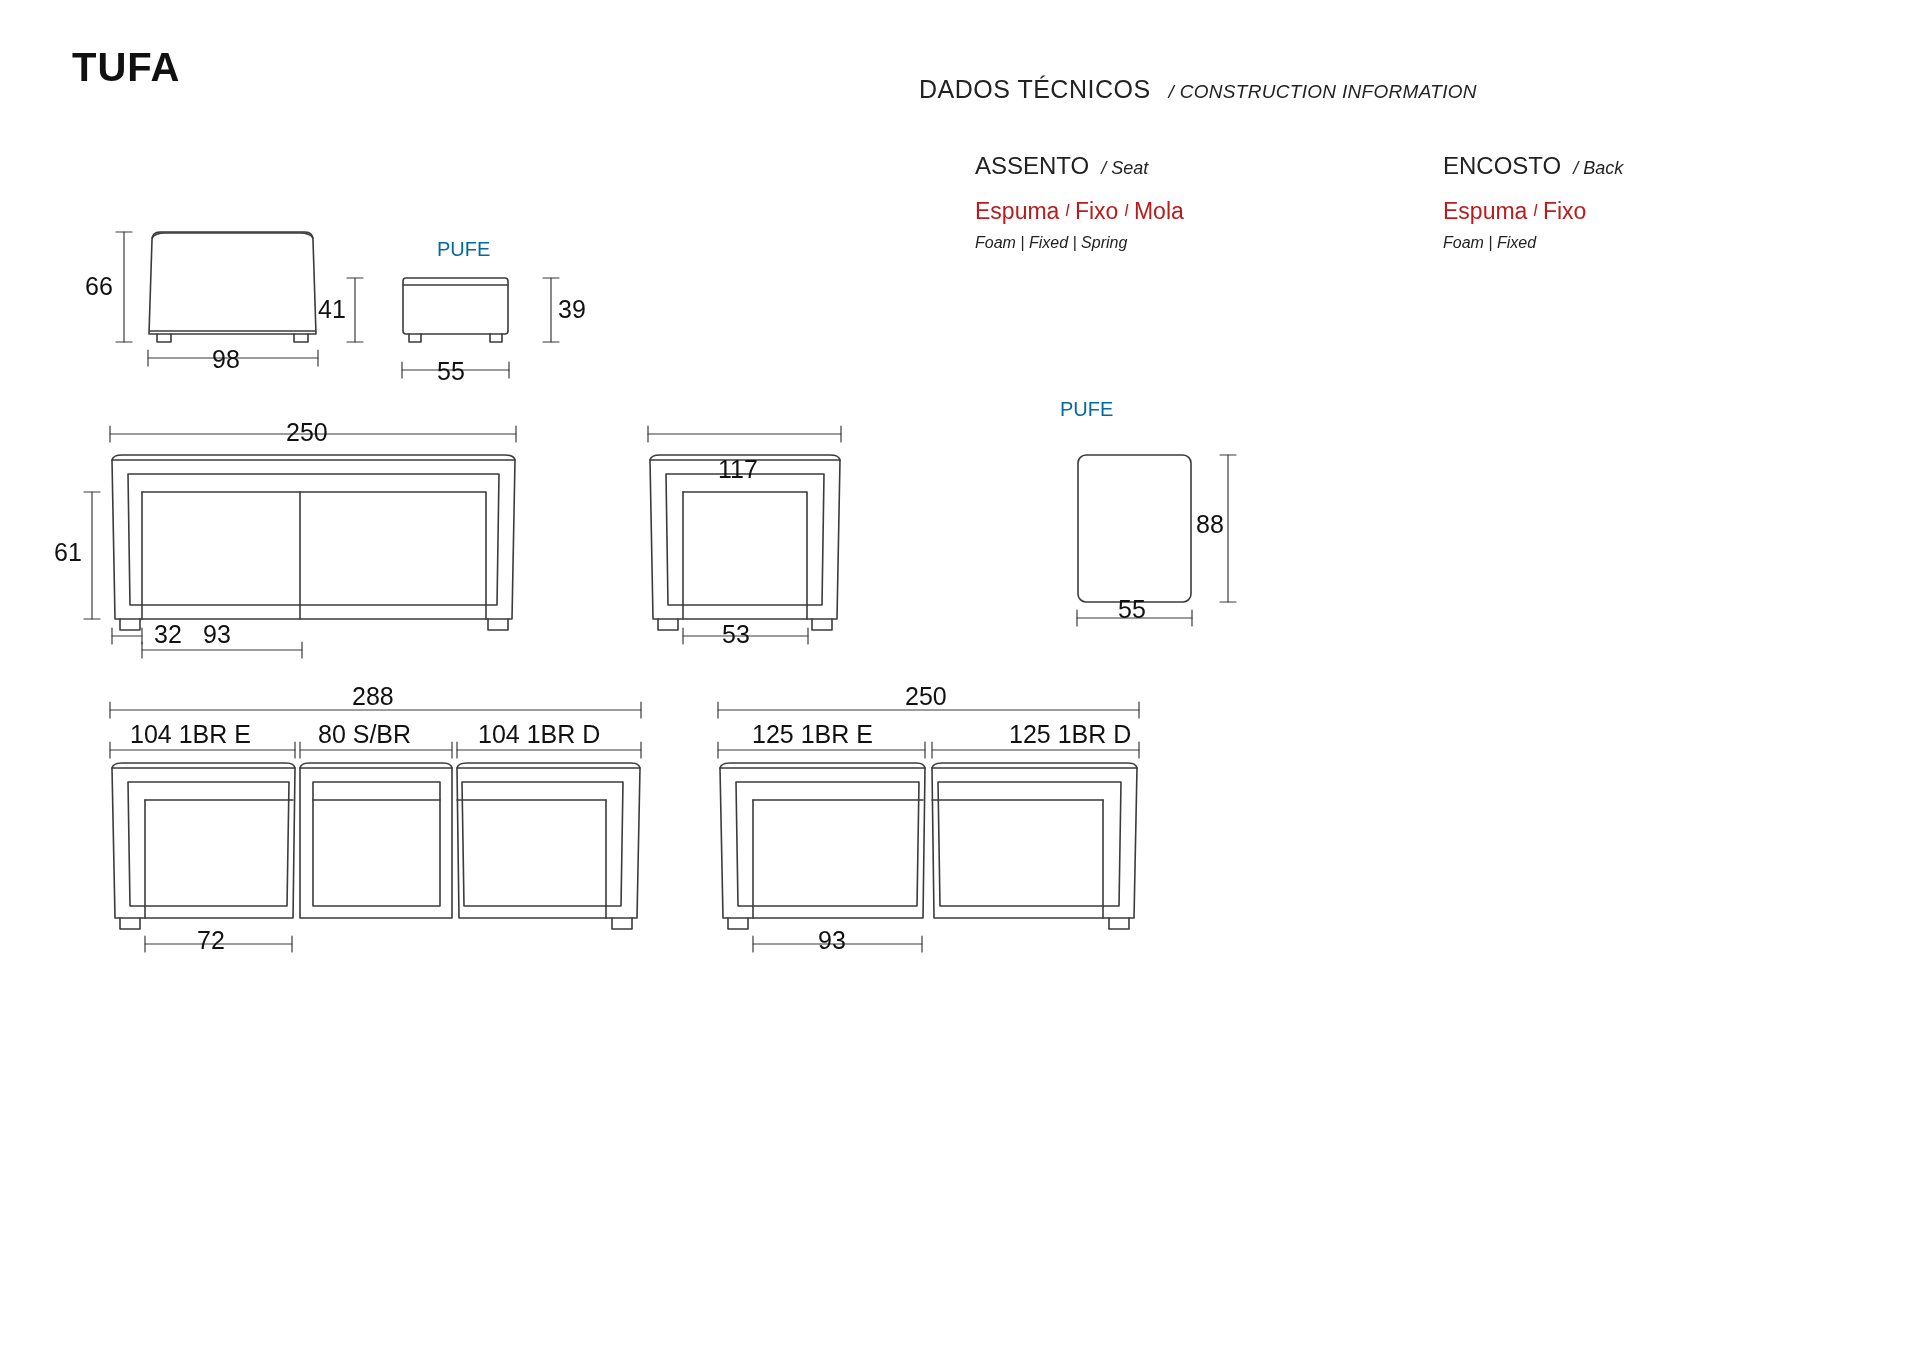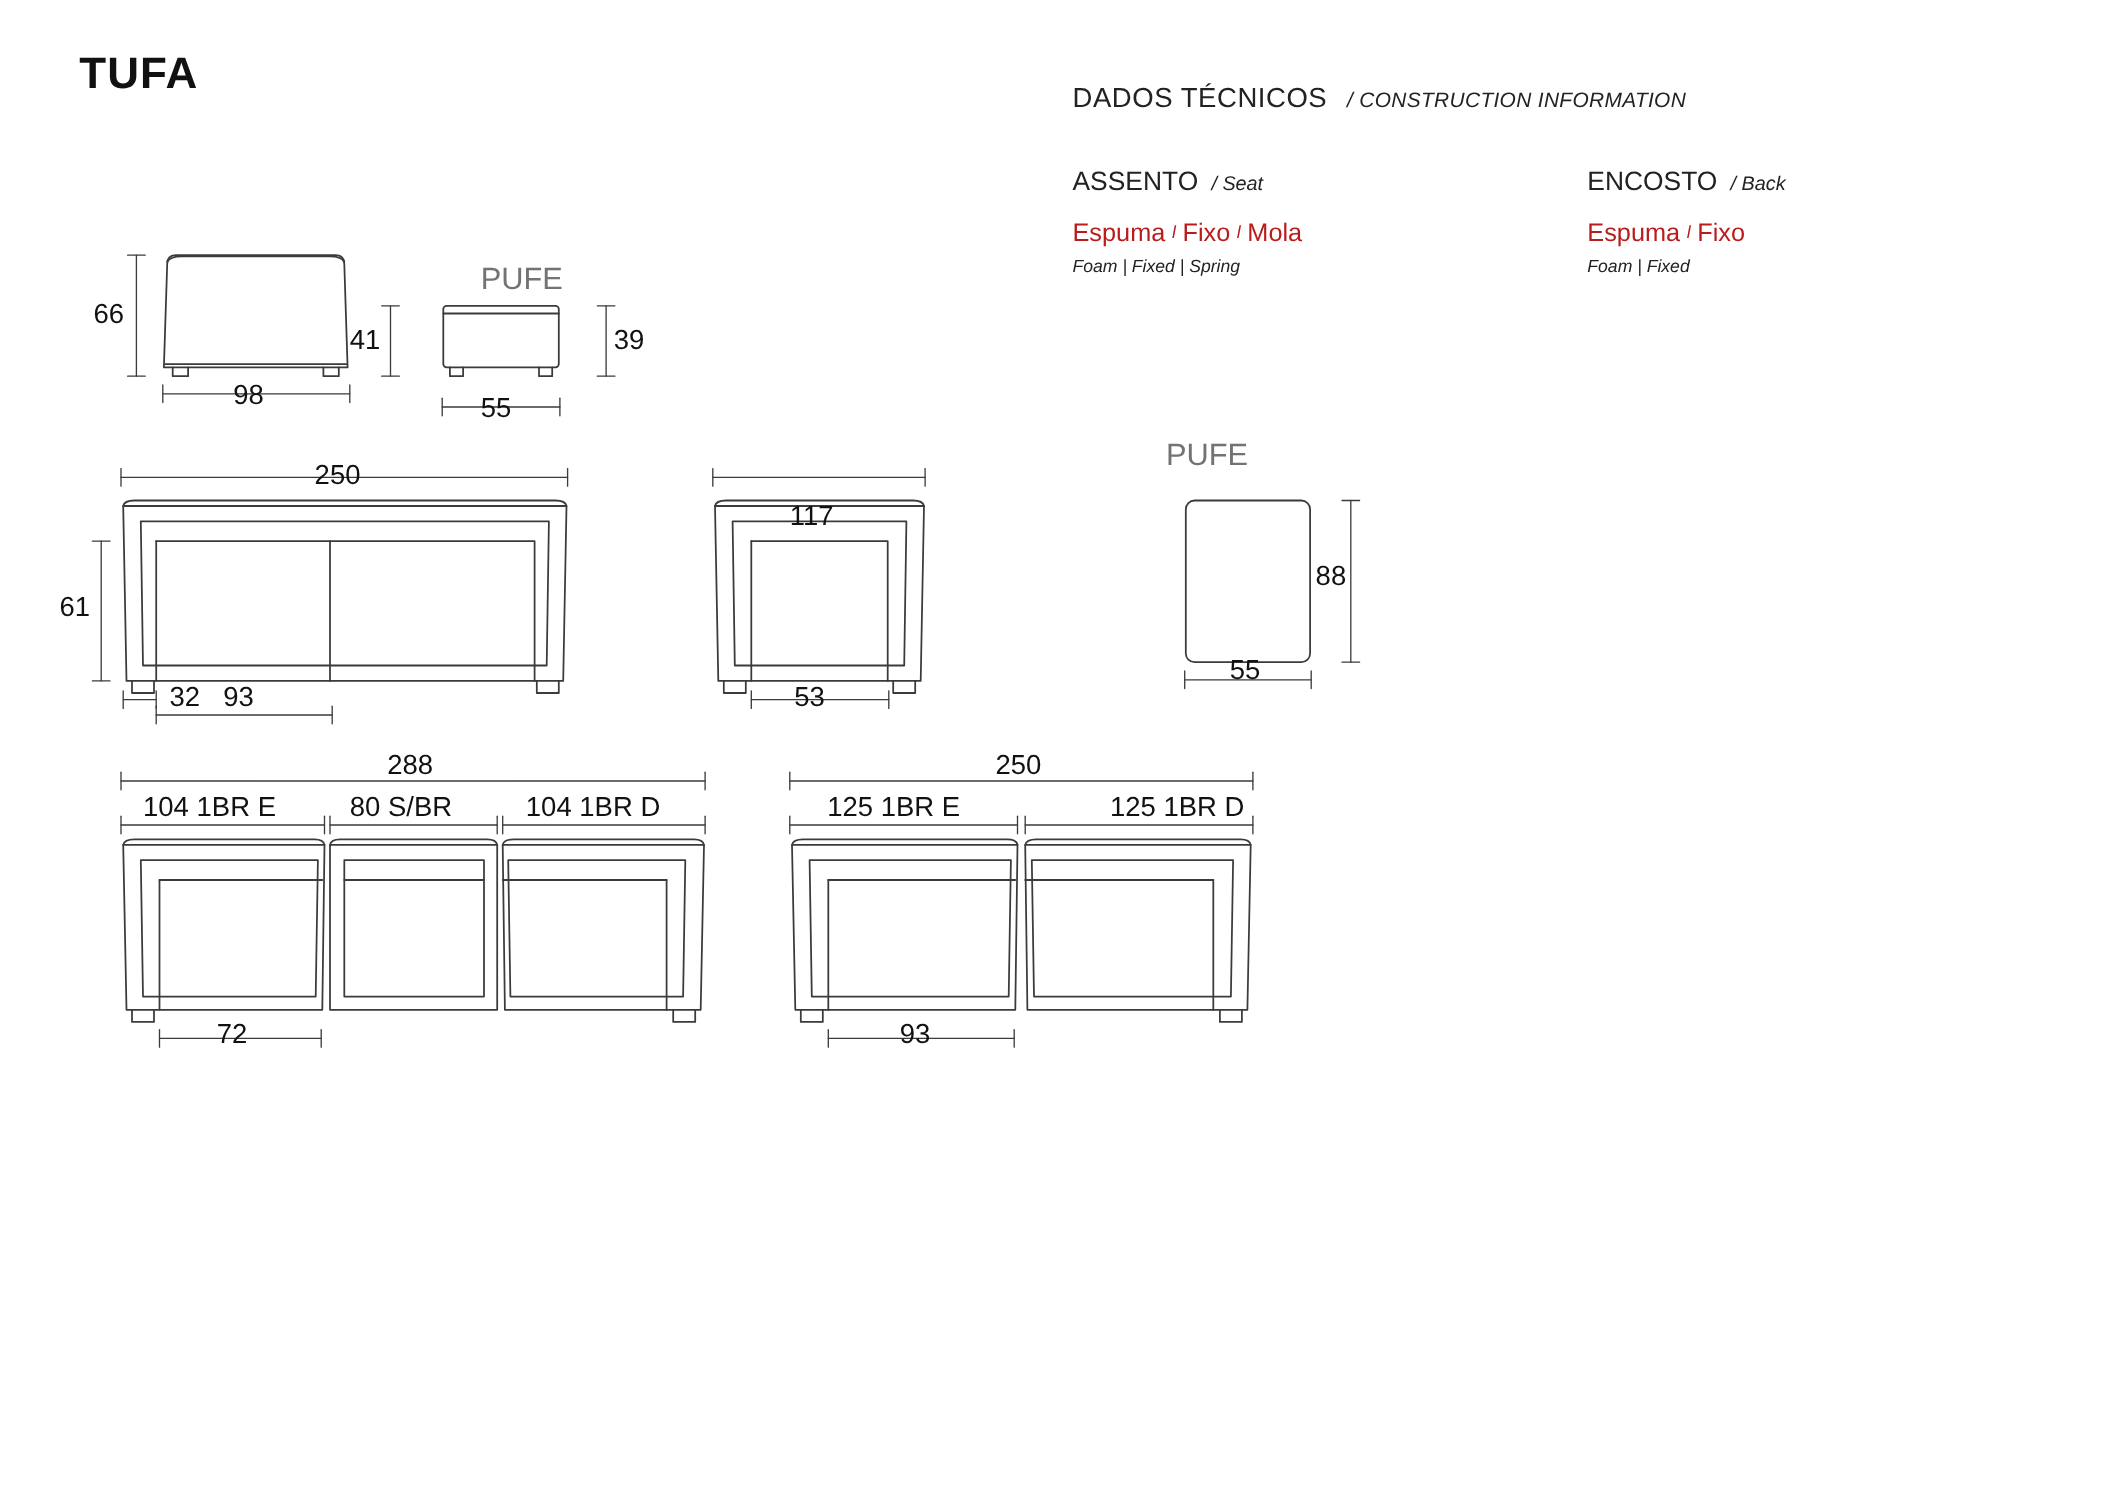--- a/index.html
+++ b/index.html
@@ -25,21 +25,21 @@
     left: 72px;
     top: 45px;
     font-size: 40px;
     font-weight: bold;
     letter-spacing: 1px;
     color: #111;
   }
   
   .tech-head {
     position: absolute;
-    left: 975px;
+    left: 919px;
     top: 75px;
     font-size: 25px;
     letter-spacing: 0.5px;
     color: #222;
     white-space: nowrap;
   }
   .tech-head .en {
     font-size: 19px;
     font-style: italic;
     margin-left: 18px;
@@ -87,22 +87,22 @@
     pointer-events: none;
   }
   .dim-label {
     position: absolute;
     font-size: 25px;
     color: #111;
     white-space: nowrap;
   }
   .part-label {
     position: absolute;
-    font-size: 28px;
-    color: #737373;
+    font-size: 20px;
+    color: #0369a1;
     white-space: nowrap;
   }
   .seg-label {
     position: absolute;
     font-size: 25px;
     color: #111;
     white-space: nowrap;
   }
 </style>
 </head>

